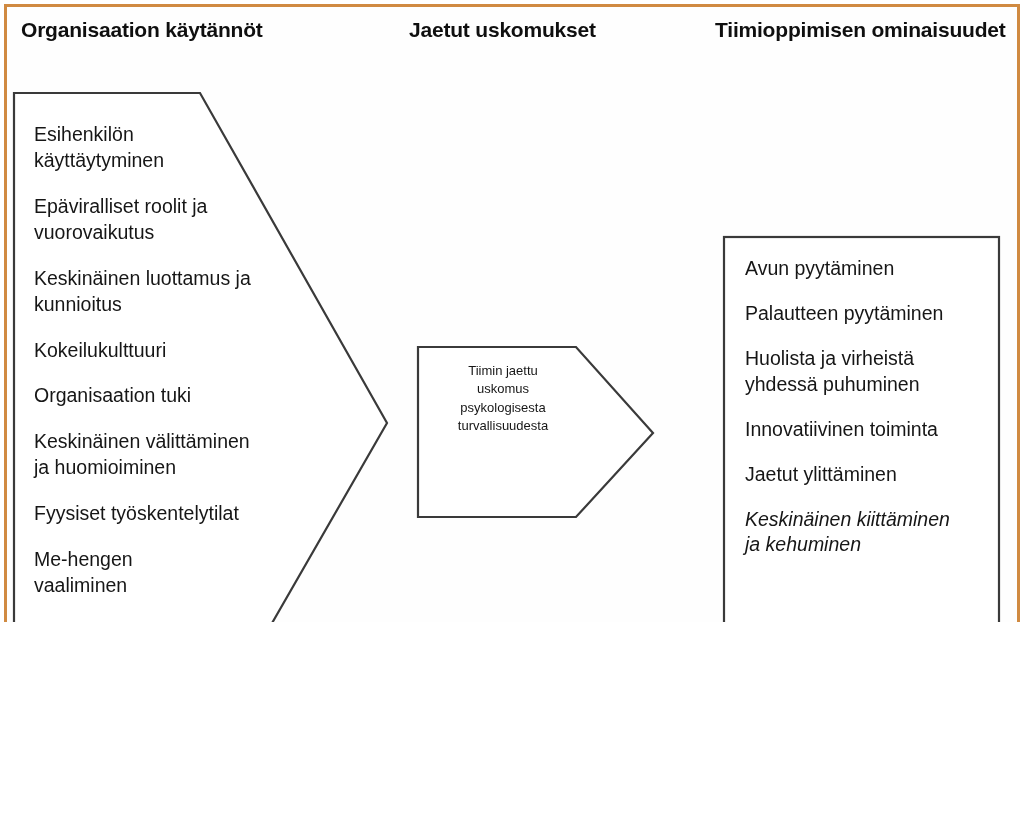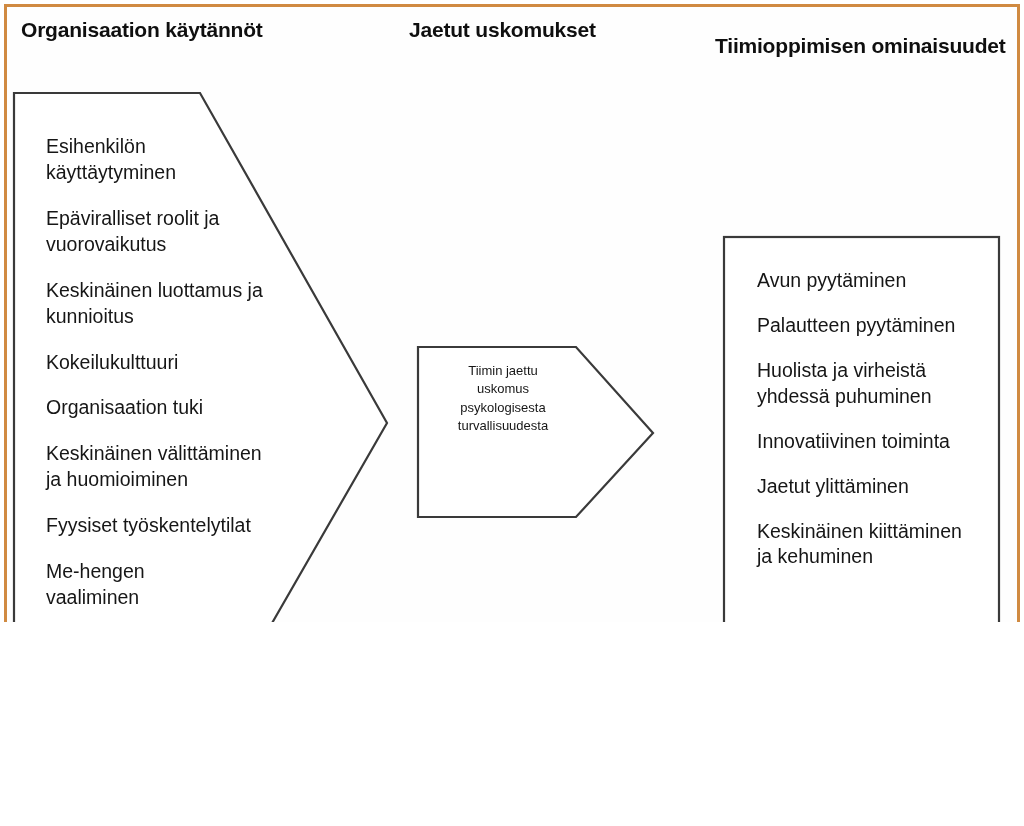--- a/index.html
+++ b/index.html
@@ -35,42 +35,42 @@
     font-family: "Liberation Sans", sans-serif;
     font-weight: bold;
     font-size: 21px;
     letter-spacing: -0.2px;
     color: #0f0f0f;
     white-space: nowrap;
     line-height: 1;
   }
   #title-practices { left: 21px;  top: 19px; }
   #title-beliefs   { left: 409px; top: 19px; }
-  #title-features  { left: 715px; top: 19px; margin-top: 16px; }
+  #title-features  { left: 715px; top: 19px; }
 
   
   #shapes {
     position: absolute;
     left: 0;
     top: 0;
     width: 1024px;
     height: 826px;
     pointer-events: none;
   }
   #shapes polygon, #shapes rect {
     fill: #ffffff;
     stroke: #3a3a3a;
     stroke-width: 2.2;
     stroke-linejoin: miter;
   }
 
   
   .item-list {
     position: absolute;
-    margin: 16px;
+    margin: 4px;
     padding: 0;
     list-style: none;
   }
   .item {
     font-family: "Liberation Sans", sans-serif;
     font-size: 19.5px;
     color: #161616;
     line-height: 1.33;
     white-space: pre-line;
   }
@@ -98,21 +98,21 @@
     white-space: pre-line;
   }
 
   
   #features-list {
     left: 741px;
     top: 252px;
     width: 248px;
   }
   #features-list .item { margin-bottom: 19px; }
-  #features-list .item:last-child { margin-bottom: 0; }
+  #features-list .item:last-child { margin-bottom: 0; font-style: italic; }
 </style>
 </head>
 <body>
 
 <div id="page">
 
   <div id="outer-frame"></div>
 
   <div class="col-title" id="title-practices">Organisaation käytännöt</div>
   <div class="col-title" id="title-beliefs">Jaetut uskomukset</div>

